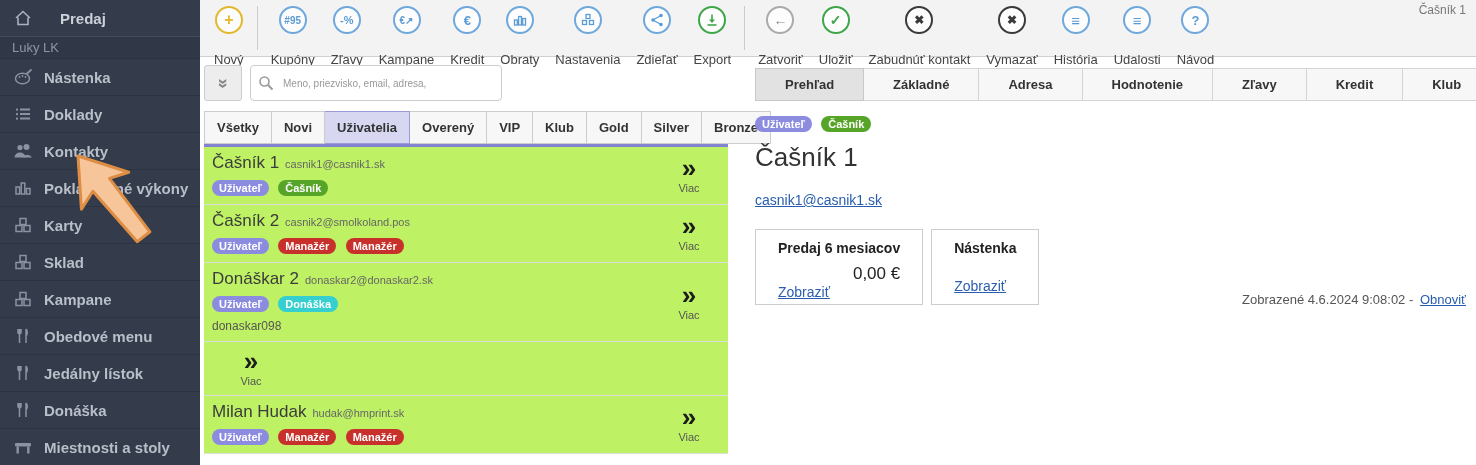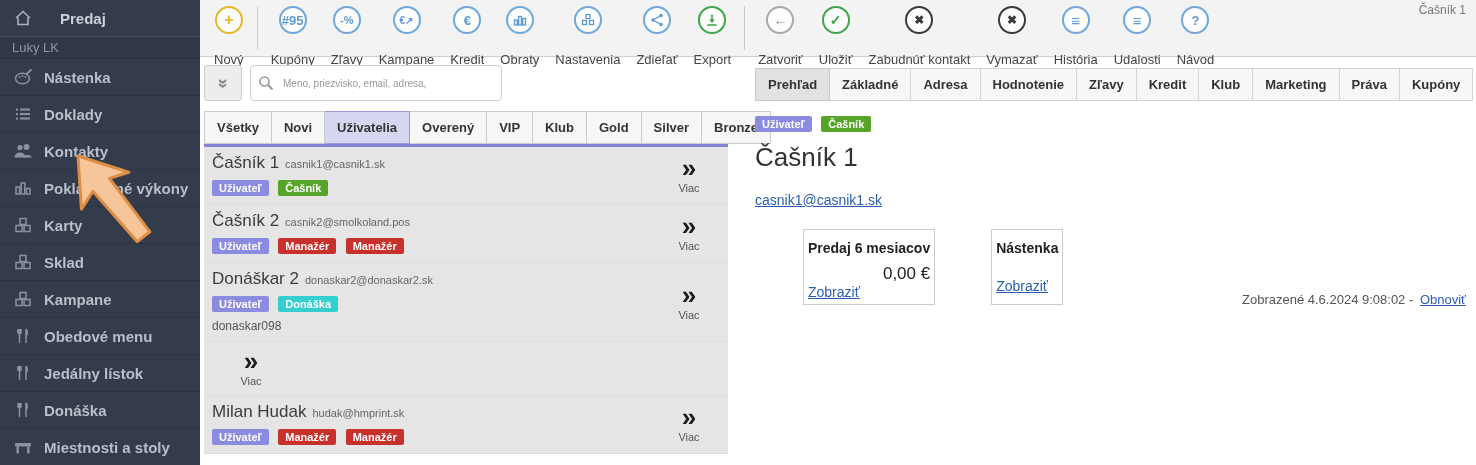--- a/index.html
+++ b/index.html
@@ -34,46 +34,46 @@
   .searchbox{position:relative;width:252px;height:36px;}
   .searchbox input{width:100%;height:100%;box-sizing:border-box;border:1px solid #ccc;border-radius:4px;padding:0 8px 0 32px;font-size:10px;color:#0c4a6e;font-family:inherit;background:#fff;}
   .searchbox input::placeholder{color:#999;}
   .searchbox svg{position:absolute;left:8px;top:10px;}
   .ftabs{display:flex;margin:10px 0 0 4px;}
   .ftab{padding:8px 12px;border:1px solid #ccc;border-left:none;background:#f7f7f7;font-size:13px;font-weight:bold;color:#333;cursor:pointer;white-space:nowrap;}
   .ftab:first-child{border-left:1px solid #ccc;}
   .ftab.sel{background:#d7d7f1;border-color:#9a9ad8;}
   .funderline{height:3px;background:#8383d2;margin-left:4px;width:524px;}
   .rows{margin-left:4px;width:524px;}
-  .row{display:flex;background:#e5e5e5;border-bottom:1px solid #ddd;padding:6px 0 8px 8px;cursor:pointer;}
+  .row{display:flex;background:#bef264;border-bottom:1px solid #ddd;padding:6px 0 8px 8px;cursor:pointer;}
   .rowmain{flex:1;}
   .rname{font-size:17px;color:#3c3c3c;}
   .remail{font-size:11px;color:#666;margin-left:6px;}
   .rbadges{margin-top:5px;}
-  .badge{display:inline-block;font-size:11px;font-weight:bold;color:#fff;padding:2px 7px;border-radius:2px;margin-right:5px;}
+  .badge{display:inline-block;font-size:11px;font-weight:bold;color:#fff;padding:2px 7px;border-radius:8px;margin-right:5px;}
   .badge--purple{background:#8b8be0;}
   .badge--green{background:#56a529;}
   .badge--red{background:#c8312b;}
   .badge--cyan{background:#35cfcf;}
   .rnote{font-size:12px;color:#555;margin-top:7px;}
   .rowmore{width:78px;display:flex;flex-direction:column;align-items:center;justify-content:center;cursor:pointer;}
   .chev{font-size:26px;font-weight:bold;color:#1c1c1c;line-height:1;}
   .viac{font-size:11px;color:#555;margin-top:1px;}
 
   
   .detail{position:absolute;left:755px;top:57px;width:721px;height:408px;}
   .dtabs{display:flex;margin-top:11px;}
-  .dtab{padding:8px 12px;border:1px solid #d4d4d4;border-left:none;background:#f7f7f7;font-size:13px;font-weight:bold;color:#333;cursor:pointer;white-space:nowrap;}
+  .dtab{padding:8px 29px;border:1px solid #d4d4d4;border-left:none;background:#f7f7f7;font-size:13px;font-weight:bold;color:#333;cursor:pointer;white-space:nowrap;}
   .dtab:first-child{border-left:1px solid #c8c8c8;}
   .dtab.sel{background:#e2e2e2;border-color:#c8c8c8;}
   .dbadges{margin-top:13px;}
   .dtitle{font-size:26px;color:#333;margin-top:10px;}
   .demail{display:inline-block;margin-top:19px;font-size:14px;color:#2a5db0;text-decoration:underline;cursor:pointer;}
   .cards{display:flex;gap:8px;margin-top:20px;}
-  .card{border:1px solid #ccc;padding:10px 4px;background:#fff;display:flex;flex-direction:column;height:76px;box-sizing:border-box;margin-left:48px;}
+  .card{border:1px solid #ccc;padding:10px 22px;background:#fff;display:flex;flex-direction:column;height:76px;box-sizing:border-box;}
   .cardtitle{font-size:14px;font-weight:bold;color:#222;}
   .cardvalue{font-size:17px;color:#222;text-align:right;margin-top:8px;}
   .cardlink{display:inline-block;margin-top:auto;font-size:14px;color:#2a5db0;text-decoration:underline;cursor:pointer;}
   .status{position:absolute;right:10px;top:235px;font-size:13px;color:#555;}
   .status a{color:#2a5db0;text-decoration:underline;cursor:pointer;margin-left:3px;}
 
   
   .arrow{position:absolute;left:40px;top:148px;z-index:5;pointer-events:none;}
 </style>
 </head>
@@ -222,21 +222,21 @@
   <div class="topbar">
     <div class="tbtn">
       <div class="circ c-yellow">
           <span style="font-size:16px">+</span>
         </div>
       <span class="tlabel">Nový</span>
     </div>
     <div class="tdiv"></div>
     <div class="tbtn">
       <div class="circ c-blue">
-          <span style="font-size:13px">#95</span>
+          <span style="font-size:10px">#95</span>
         </div>
       <span class="tlabel">Kupóny</span>
     </div>
     <div class="tbtn">
       <div class="circ c-blue">
           <span style="font-size:11px">-%</span>
         </div>
       <span class="tlabel">Zľavy</span>
     </div>
     <div class="tbtn">

